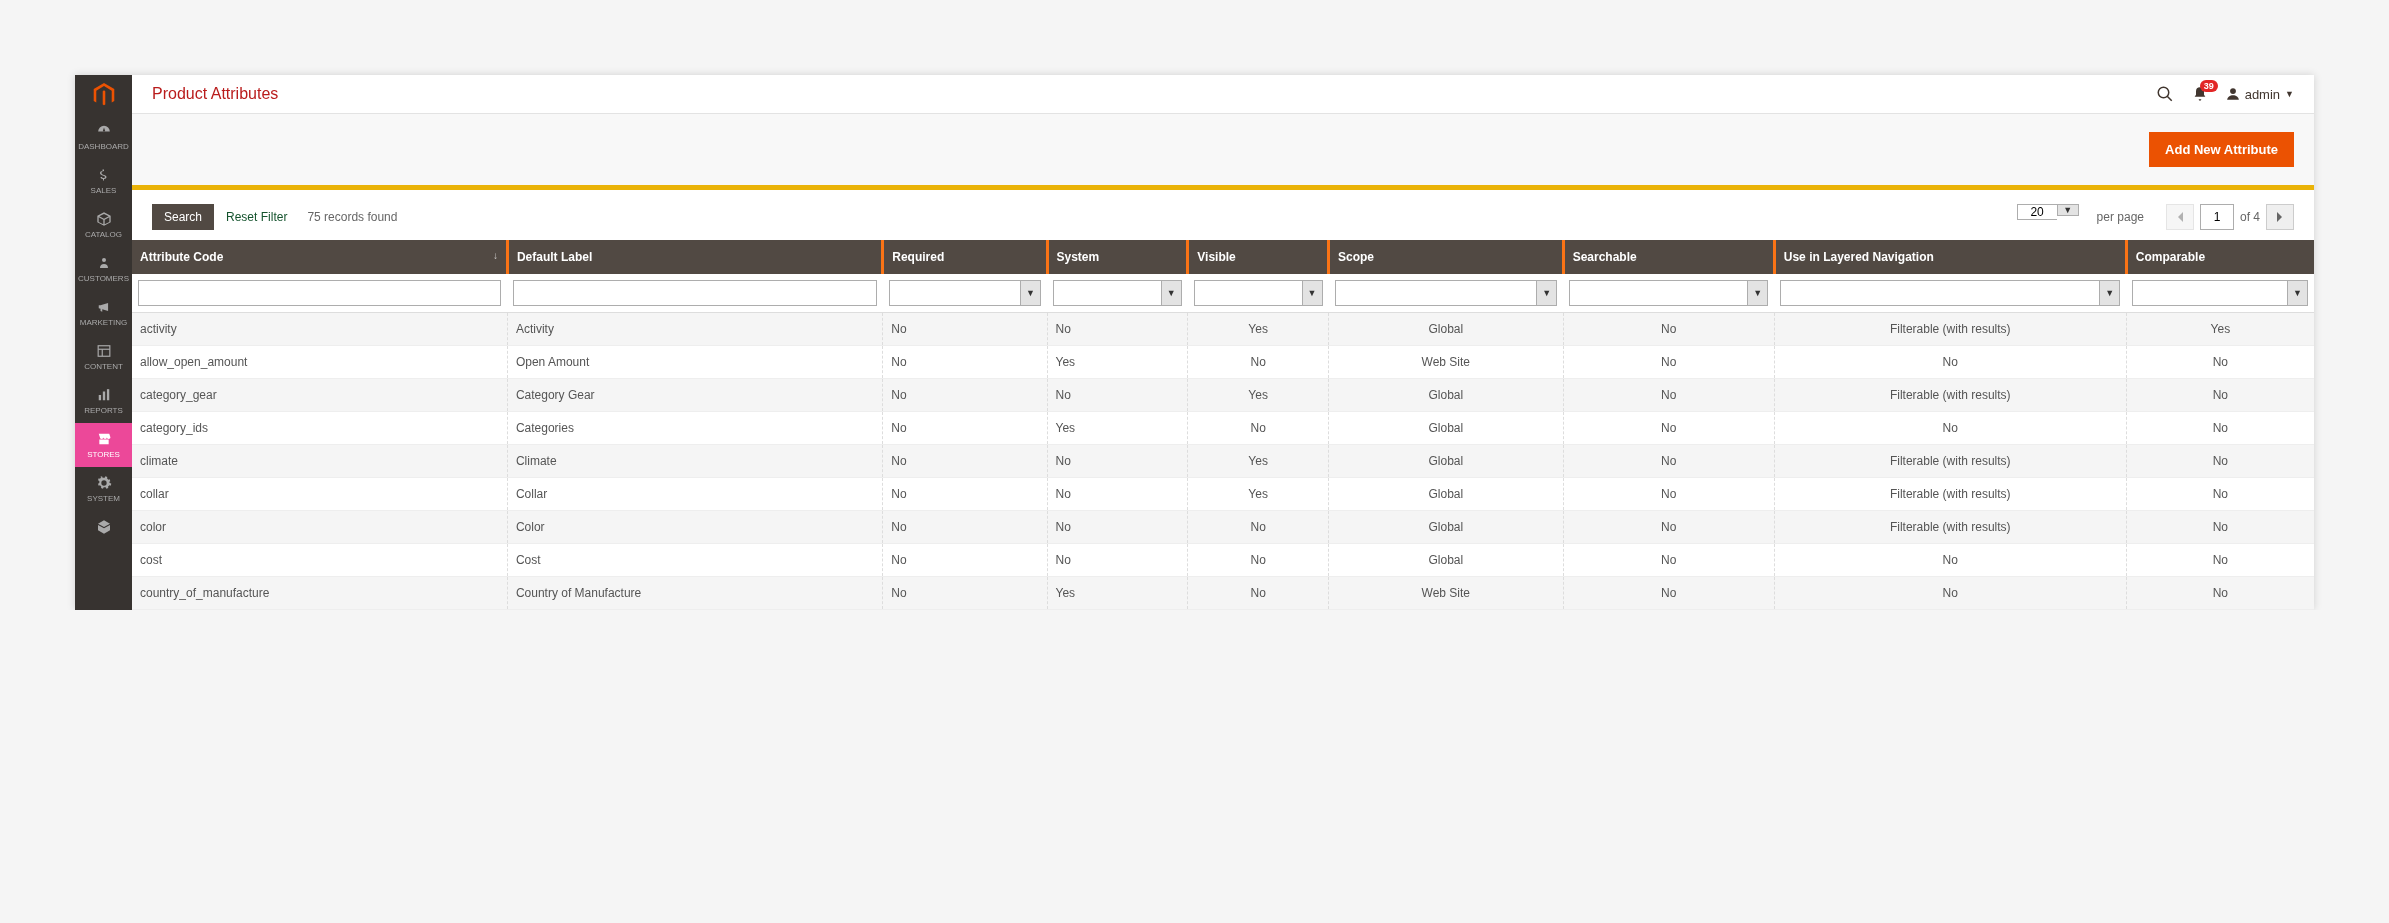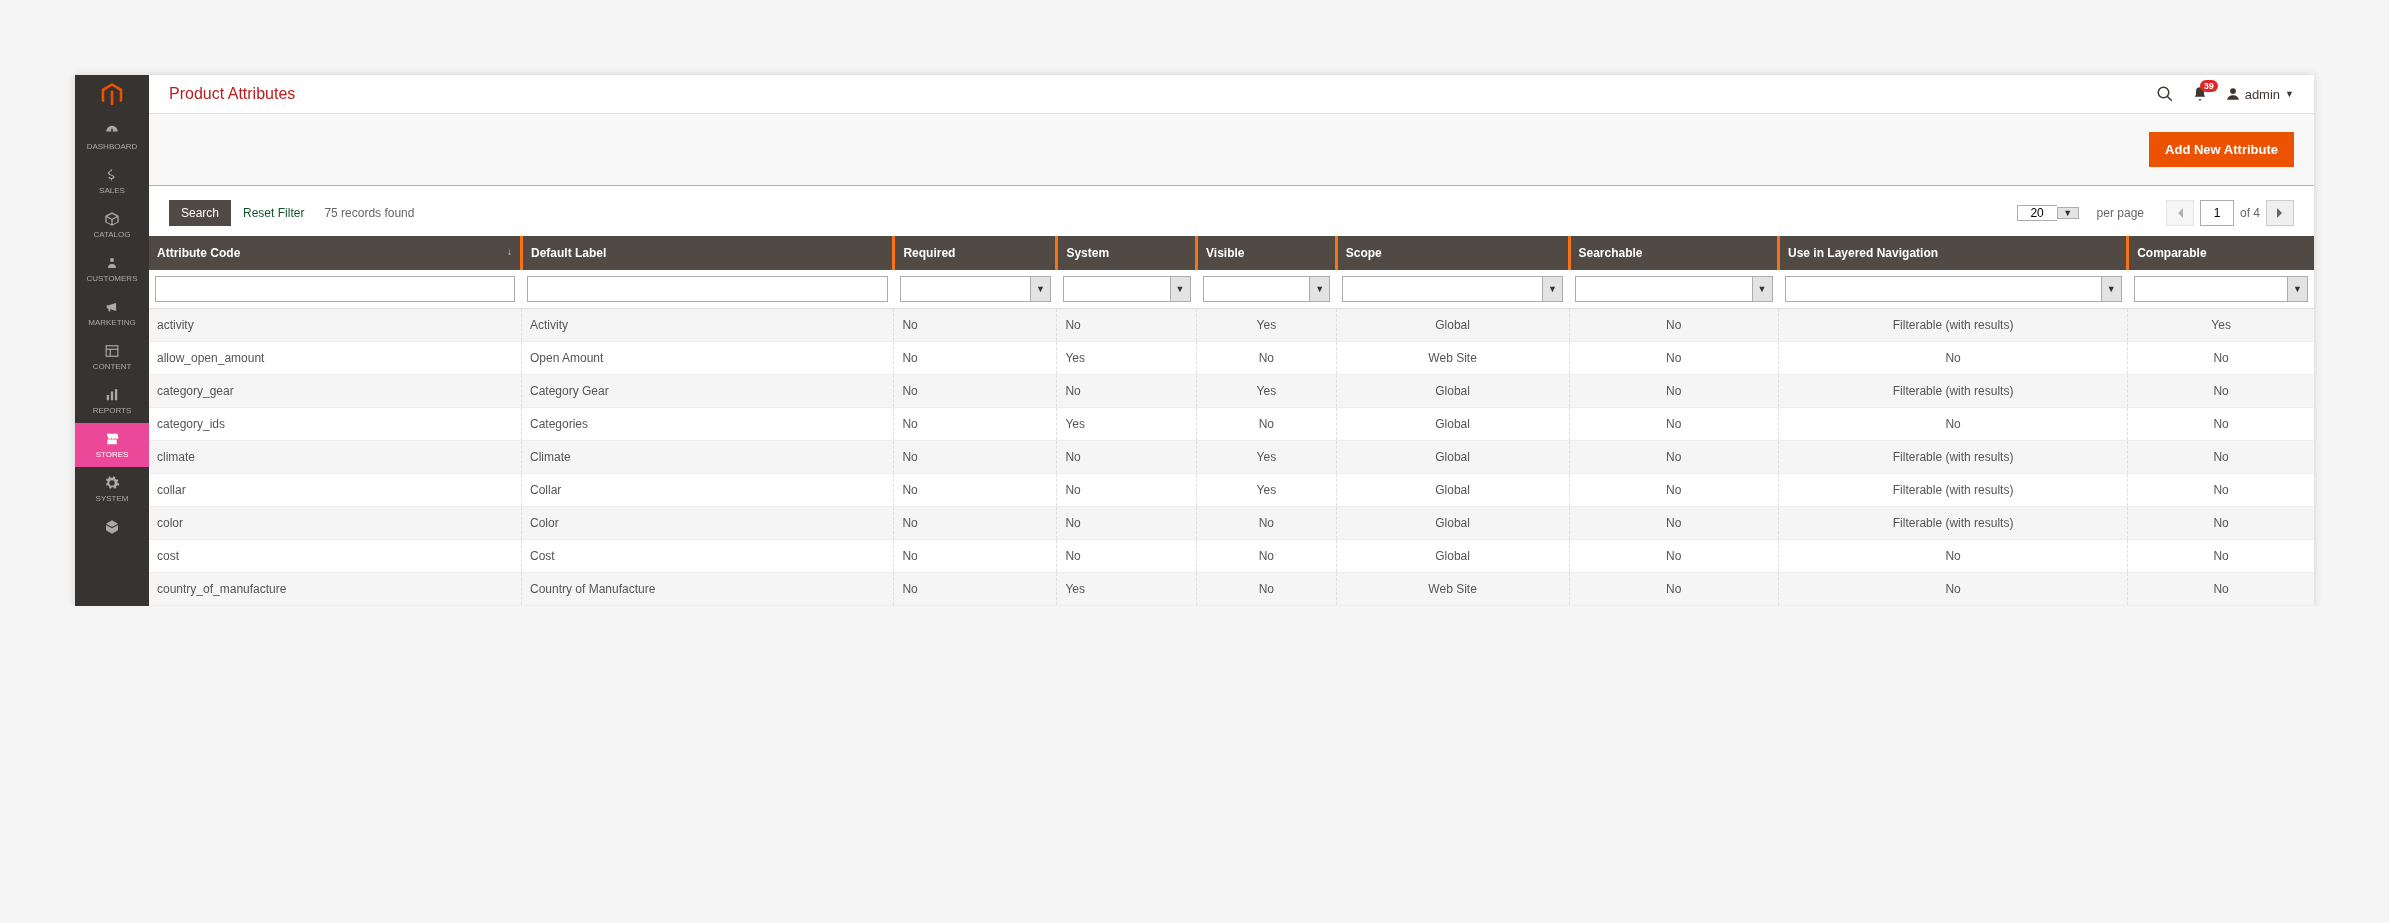--- a/index.html
+++ b/index.html
@@ -11,21 +11,21 @@
 }
 .wrapper {
   display: flex;
   margin: 75px 75px 0 75px;
   box-shadow: 0 0 8px rgba(0,0,0,0.15);
   background: #fff;
   min-height: 460px;
   overflow: hidden;
 }
 .sidebar {
-  width: 74px;
+  width: 57px;
   background: #373330;
   display: flex;
   flex-direction: column;
 }
 .logo-cell {
   height: 40px;
   display: flex;
   align-items: center;
   justify-content: center;
 }
@@ -64,21 +64,21 @@
   font-size: 9px; padding: 1px 4px; font-weight: bold;
 }
 .user { gap: 5px; font-size: 13px; }
 .user-caret { font-size: 9px; }
 
 .actionbar {
   background: #f8f8f8;
   padding: 18px 20px;
   display: flex;
   justify-content: flex-end;
-  border-bottom: 1px solid #eab308;
+  border-bottom: 5px solid #eab308;
 }
 .btn-primary {
   background: #eb5202;
   color: #fff;
   border: none;
   padding: 10px 16px;
   font-size: 13px;
   font-weight: 600;
   cursor: pointer;
 }
@@ -90,21 +90,21 @@
   gap: 12px;
 }
 .btn-dark {
   background: #514943; color: #fff; border: none;
   padding: 6px 12px; font-size: 12px; cursor: pointer;
 }
 .link-reset { color: #14532d; font-size: 12px; cursor: pointer; }
 .records-found { color: #666; font-size: 12px; margin-left: 8px; }
 .spacer { flex: 1; }
 .perpage-select {
-  display: inline-flex; align-items: center; height: 26px;
+  display: inline-flex; align-items: flex-start; height: 26px;
 }
 .perpage-select input {
   width: 40px; border: 1px solid #adadad; border-right: none;
   text-align: center; font-size: 12px;
 }
 .perpage-arrow {
   width: 22px; background: #e3e3e3; border: 1px solid #adadad;
   display: flex; align-items: center; justify-content: center;
   font-size: 9px; cursor: pointer;
 }

